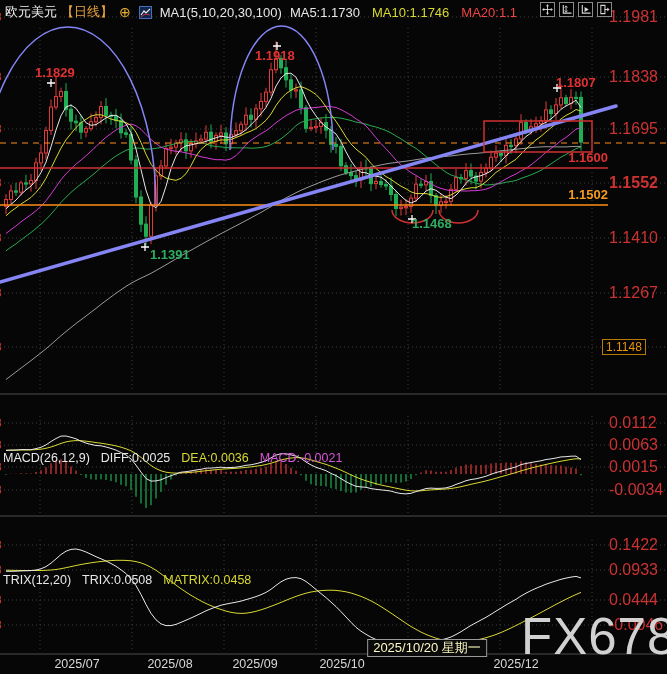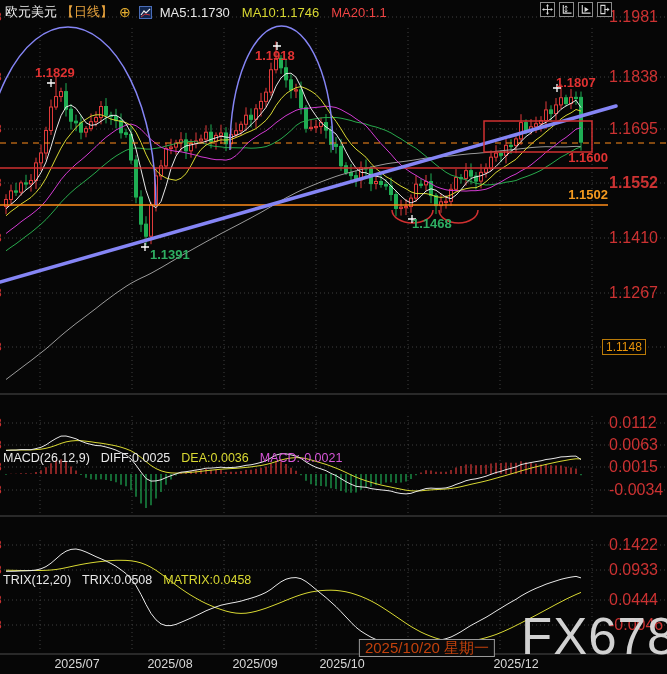--- a/index.html
+++ b/index.html
@@ -23,21 +23,21 @@
         align-items:center;justify-content:center;cursor:pointer;}
   
   .legendrow{left:3px;display:flex;gap:11px;font-size:12.5px;color:#e8e8e8;margin-top:48px;}
   .lg-yellow{color:#d8d832;}
   .lg-magenta{color:#d856d8;}
   
   .ylab{position:absolute;left:609px;transform:translateY(-50%);font-size:16px;color:#cc3232;z-index:2;}
   .ylab-boxed{position:absolute;left:602px;transform:translateY(-50%);font-size:12px;color:#e8940a;
               border:1px solid #b97a08;background:#050505;padding:0 3px;z-index:2;}
   .xlab{position:absolute;top:657px;transform:translateX(-50%);font-size:12.5px;color:#d8d8d8;z-index:2;}
-  .x-highlight{position:absolute;top:639px;transform:translateX(-50%);font-size:15px;color:#c2410c;
+  .x-highlight{position:absolute;top:639px;transform:translateX(-50%);font-size:13px;color:#fef9c3;
                border:1px solid #9a9a9a;background:#0a0a0a;padding:0 5px;line-height:16px;z-index:2;}
   .annot{position:absolute;font-size:13px;font-weight:bold;z-index:2;}
   .annot-r{position:absolute;font-size:13px;font-weight:bold;z-index:2;text-align:right;}
   .watermark{left:521px;top:607px;font-size:51px;color:#dcdcdc;letter-spacing:1px;z-index:4;opacity:.95;}
 </style>
 </head>
 <body>
 
 <svg id="chart-svg" width="667" height="674" viewBox="0 0 667 674">
     <g>
@@ -487,20 +487,21 @@
   <span class="t-title">欧元美元</span>
   <span class="t-period">【日线】</span>
   <span class="t-plus">⊕</span>
   <span class="t-chart-ico">
     <svg width="13" height="13" viewBox="0 0 13 13">
         <rect x="0.5" y="0.5" width="12" height="12" fill="#10254d" stroke="#4a6db8"></rect>
         <polyline points="2,9 5,5 7,7 11,3" fill="none" stroke="#e8e8e8" stroke-width="1.2"></polyline>
         <polyline points="2,11 6,8 11,9" fill="none" stroke="#cc3232" stroke-width="1"></polyline>
       </svg>
   </span>
+  <span class="t-ma1">MA1(5,10,20,30,100)</span>
   <span class="t-ma5">MA5:1.1730</span>
   <span class="t-ma10">MA10:1.1746</span>
   <span class="t-ma20">MA20:1.1</span>
 </div>
 
 <div class="overlay toolbar">
   <span class="tool">
     <svg width="11" height="11" viewBox="0 0 12 12">
         <path d="M6 1v10M1 6h10" stroke="#d8d8d8" stroke-width="1" fill="none"></path>
         <path d="M6 0l1.6 2.4H4.4zM6 12l1.6-2.4H4.4zM0 6l2.4-1.6v3.2zM12 6l-2.4-1.6v3.2z" fill="#d8d8d8"></path>

